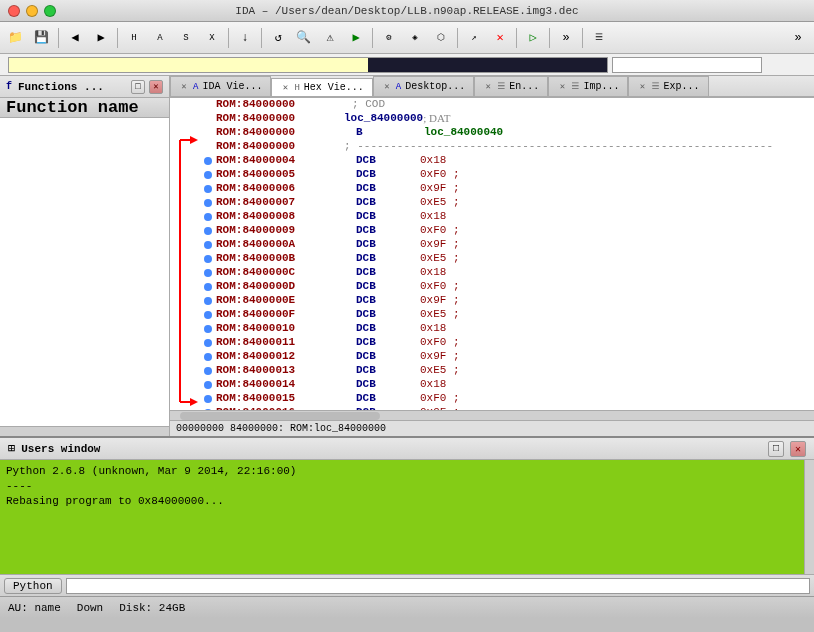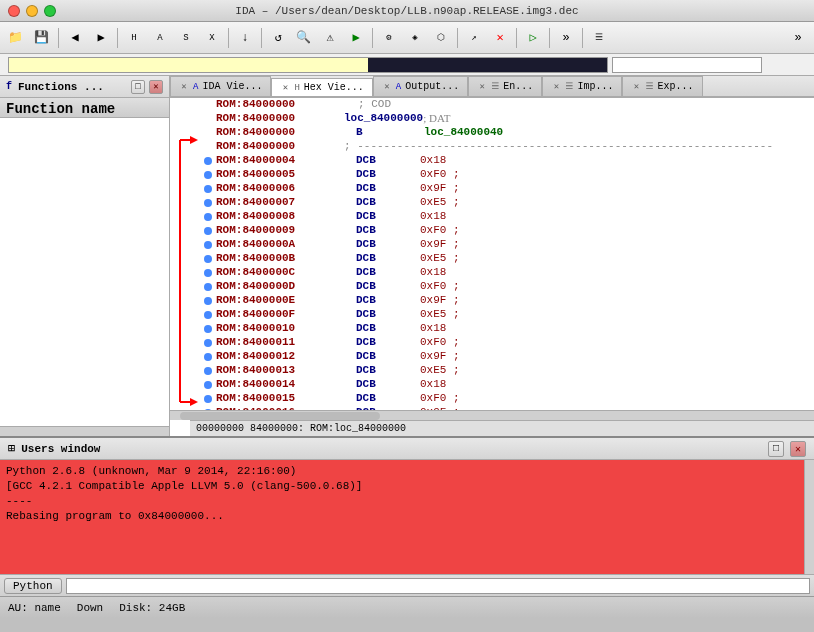--- a/index.html
+++ b/index.html
@@ -121,21 +121,21 @@
       display: flex; align-items: center; justify-content: center;
       cursor: pointer; font-size: 9px; color: #600;
     }
     .func-col-header {
       background: linear-gradient(to bottom, #e0e0e0, #cccccc);
       height: 20px;
       display: flex;
       align-items: flex-end;
       padding: 0 6px;
       border-bottom: 1px solid #aaa;
-      font-size: 14px;
+      font-size: 17px;
       font-weight: bold;
     }
     .func-list { flex: 1; background: white; overflow-y: auto; }
     .left-scrollbar {
       height: 10px;
       background: #d0d0d0;
       border-top: 1px solid #aaa;
     }
 
     
@@ -221,21 +221,21 @@
     .output-btn {
       width: 16px; height: 16px;
       border: 1px solid #999;
       border-radius: 2px;
       background: linear-gradient(to bottom, #f0f0f0, #d8d8d8);
       display: flex; align-items: center; justify-content: center;
       cursor: pointer; font-size: 10px;
     }
     .output-content {
       flex: 1;
-      background: #ef4444;
+      background: #84cc16;
       padding: 4px 6px;
       font-family: 'Courier New', monospace;
       font-size: 11px;
       overflow-y: auto;
       color: #000;
     }
     .output-line { line-height: 15px; }
     .output-right-scroll {
       width: 10px;
       background: #d0d0d0;
@@ -375,21 +375,21 @@
 
       <div class="tab active">
         <span class="tab-close">✕</span>
         <span class="tab-icon" style="color:#666;">H</span>
         <span>Hex Vie...</span>
       </div>
 
       <div class="tab">
         <span class="tab-close">✕</span>
         <span class="tab-icon" style="color:#0000cc;">A</span>
-        <span>Output...</span>
+        <span>Desktop...</span>
       </div>
 
       <div class="tab">
         <span class="tab-close">✕</span>
         <span class="tab-icon" style="color:#666;">☰</span>
         <span>En...</span>
       </div>
 
       <div class="tab">
         <span class="tab-close">✕</span>
@@ -415,21 +415,21 @@
         <polygon points="20,286 28,290 20,294" fill="red"></polygon>
 
         <polygon points="20,24 28,28 20,32" fill="red"></polygon>
       </svg>
 
       <div style="margin-left:30px;">
 
         <div class="disasm-line">
           <span class="dot-empty"></span>
           <span class="addr">ROM:84000000</span>
-          <span style="margin-left:22px; color:#888;">; COD</span>
+          <span style="margin-left:16px; color:#888;">; COD</span>
         </div>
 
         <div class="disasm-line">
           <span class="dot-empty"></span>
           <span class="addr">ROM:84000000</span>
           <span class="label" style="margin-left:8px;">loc_84000000</span>
           <span style="color:#888;font-family:Liberation Serif, serif;">; DAT</span>
         </div>
 
         <div class="disasm-line">
@@ -598,39 +598,38 @@
           <span class="dcb-val" style="margin-left:4px;">0x9F ;</span>
         </div>
 
       </div>
 
       <div style="position:sticky; bottom:0; height:10px; background:#d0d0d0; border-top:1px solid #aaa; display:flex; align-items:center;">
         <div style="height:8px; width:200px; background:#bbb; border-radius:4px; margin-left:10px;"></div>
       </div>
     </div>
 
-    <div style="background:#e0e0e0; border-top:1px solid #aaa; height:16px; padding:0 6px; font-family:'Courier New',monospace; font-size:10px; display:flex; align-items:center;margin-left:20px;">
+    <div style="background:#e0e0e0; border-top:1px solid #aaa; height:16px; padding:0 6px; font-family:'Courier New',monospace; font-size:10px; display:flex; align-items:center;">
       <span>00000000  84000000: ROM:loc_84000000</span>
     </div>
 
   </div>
 
 </div>
 
 <div class="output-window">
   <div class="output-header">
     <span class="output-icon">⊞</span>
     <span class="output-title">Users window</span>
     <div class="output-btn">□</div>
     <div class="output-btn" style="color:#800; background:linear-gradient(to bottom,#e8a0a0,#d08080);">✕</div>
   </div>
   <div class="output-row">
     <div class="output-content">
       <div class="output-line">Python 2.6.8 (unknown, Mar  9 2014, 22:16:00)</div>
-      <div class="output-line">[GCC 4.2.1 Compatible Apple LLVM 5.0 (clang-500.0.68)]</div>
       <div class="output-line">----</div>
       <div class="output-line">Rebasing program to 0x84000000...</div>
     </div>
     <div class="output-right-scroll"></div>
   </div>
 </div>
 
 <div class="python-bar">
   <div class="python-label">Python</div>
   <input class="python-input" type="text" style="">

